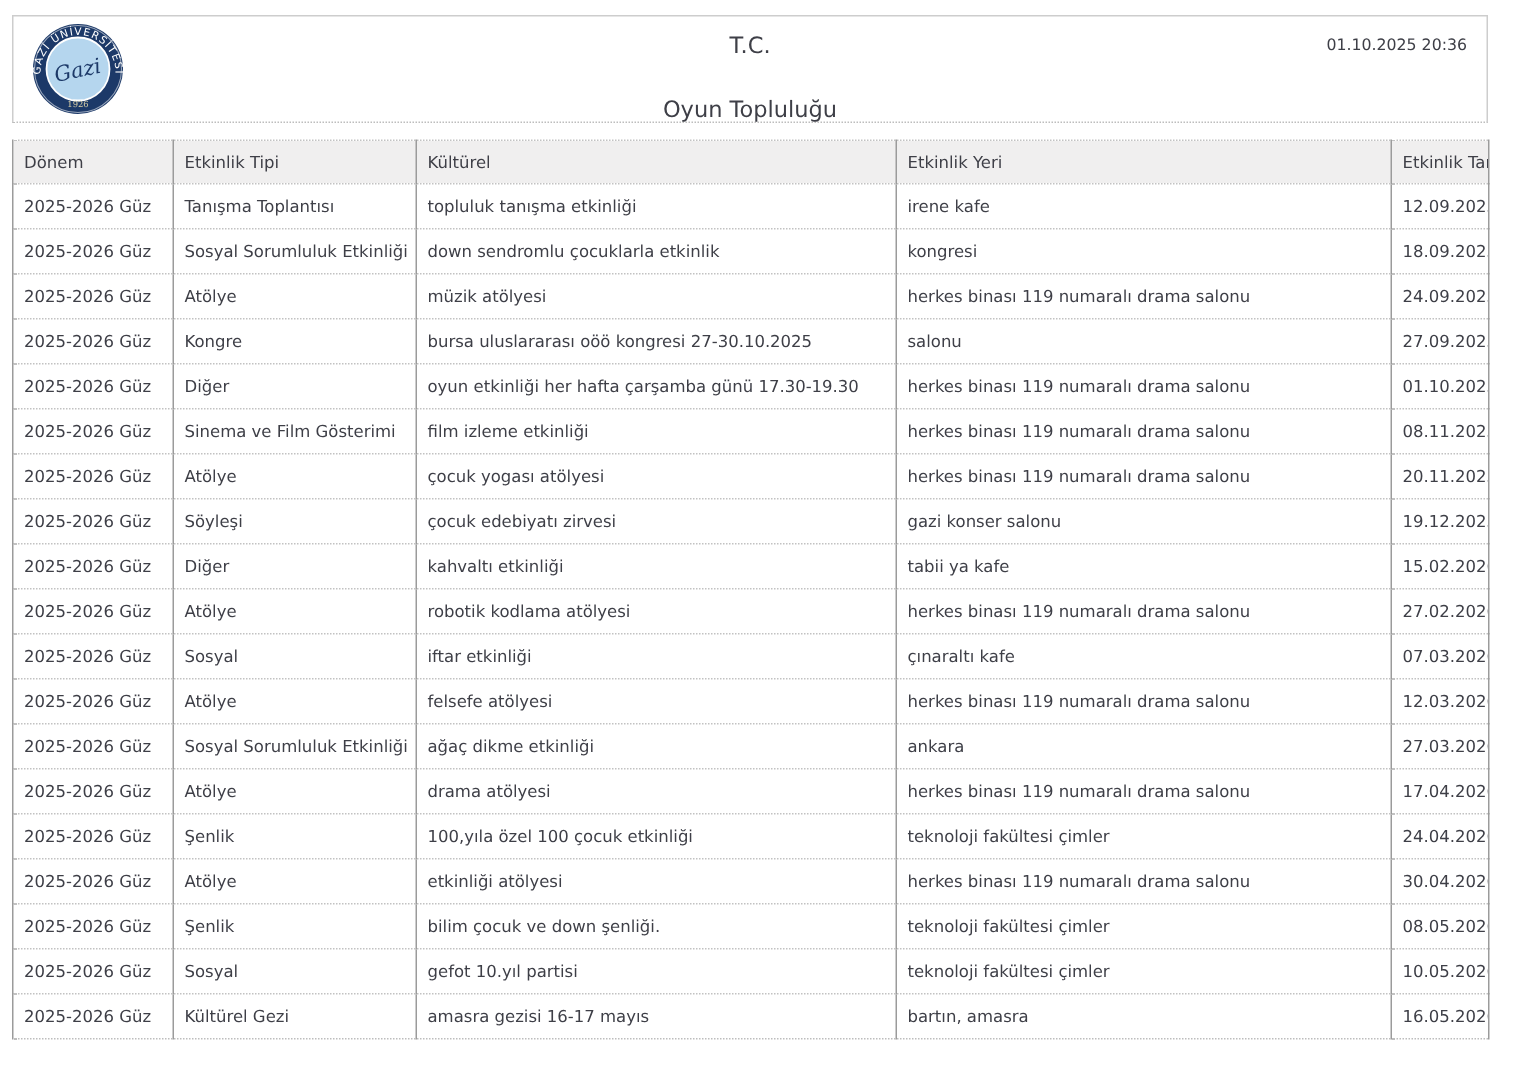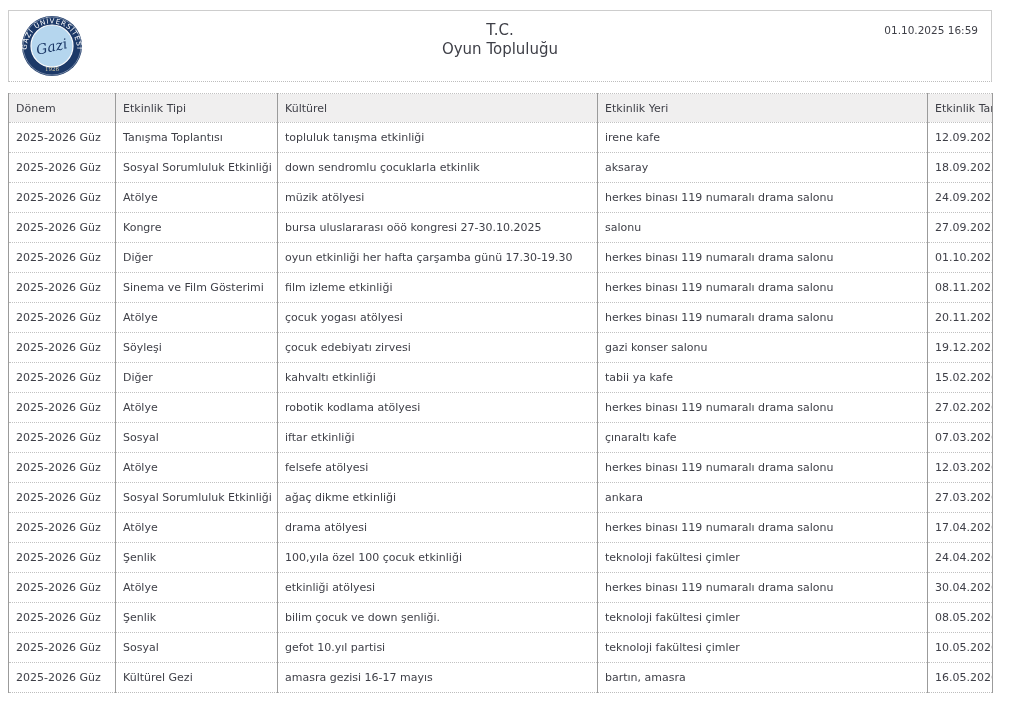--- a/index.html
+++ b/index.html
@@ -13,21 +13,21 @@
   .header-box{
     position:absolute;left:8px;top:10px;width:982px;height:70px;
     border:1px solid #cdcdcd;border-bottom:1px dotted #bdbdbd;
     background:#ffffff;
   }
   .logo-wrap{position:absolute;left:11px;top:3px;width:64px;height:64px;}
   .center-title{
     position:absolute;left:0;top:12px;width:100%;
     text-align:center;font-size:15px;line-height:14px;color:#3e3f47;
   }
-  .center-title .sub{margin-top:5px;}
+  .center-title .sub{margin-top:29px;}
   .timestamp{
     position:absolute;right:13px;top:13px;
     font-size:10.5px;color:#3e3f47;
   }
   
   table.report{
     position:absolute;left:8px;top:93px;width:984px;
     border-collapse:collapse;table-layout:fixed;
     font-size:11px;color:#3e3f47;
   }
@@ -65,21 +65,21 @@
       <text x="32" y="37.5" text-anchor="middle" font-size="14" fill="#1c3968" font-family="'DejaVu Serif',serif" font-style="italic" transform="rotate(-12 32 34)">Gazi</text>
       <text x="32" y="57" text-anchor="middle" font-size="5.6" fill="#d8cfa6" font-family="'DejaVu Serif',serif">1926</text>
     </svg>
   </div>
 
   <div class="center-title">
     <div>T.C.</div>
     <div class="sub">Oyun Topluluğu</div>
   </div>
 
-  <div class="timestamp">01.10.2025 16:59</div>
+  <div class="timestamp">01.10.2025 20:36</div>
 </div>
 
 <table class="report">
   <colgroup>
     <col class="c1">
       <col class="c2">
       <col class="c3">
       <col class="c4">
       <col class="c5">
   </colgroup>
@@ -97,21 +97,21 @@
     <td>2025-2026 Güz</td>
     <td>Tanışma Toplantısı</td>
     <td>topluluk tanışma etkinliği</td>
     <td>irene kafe</td>
     <td>12.09.2025</td>
   </tr>
       <tr>
     <td>2025-2026 Güz</td>
     <td>Sosyal Sorumluluk Etkinliği</td>
     <td>down sendromlu çocuklarla etkinlik</td>
-    <td>aksaray</td>
+    <td>kongresi</td>
     <td>18.09.2025</td>
   </tr>
       <tr>
     <td>2025-2026 Güz</td>
     <td>Atölye</td>
     <td>müzik atölyesi</td>
     <td>herkes binası 119 numaralı drama salonu</td>
     <td>24.09.2025</td>
   </tr>
       <tr>

